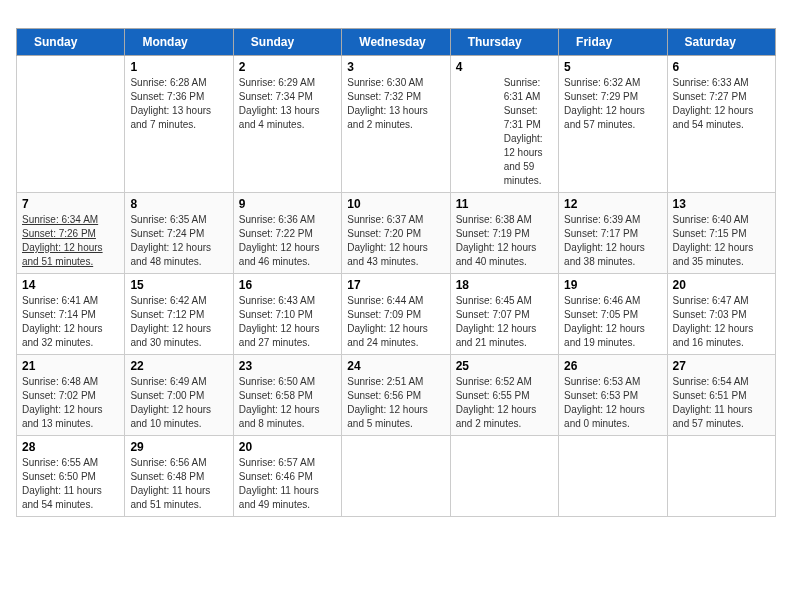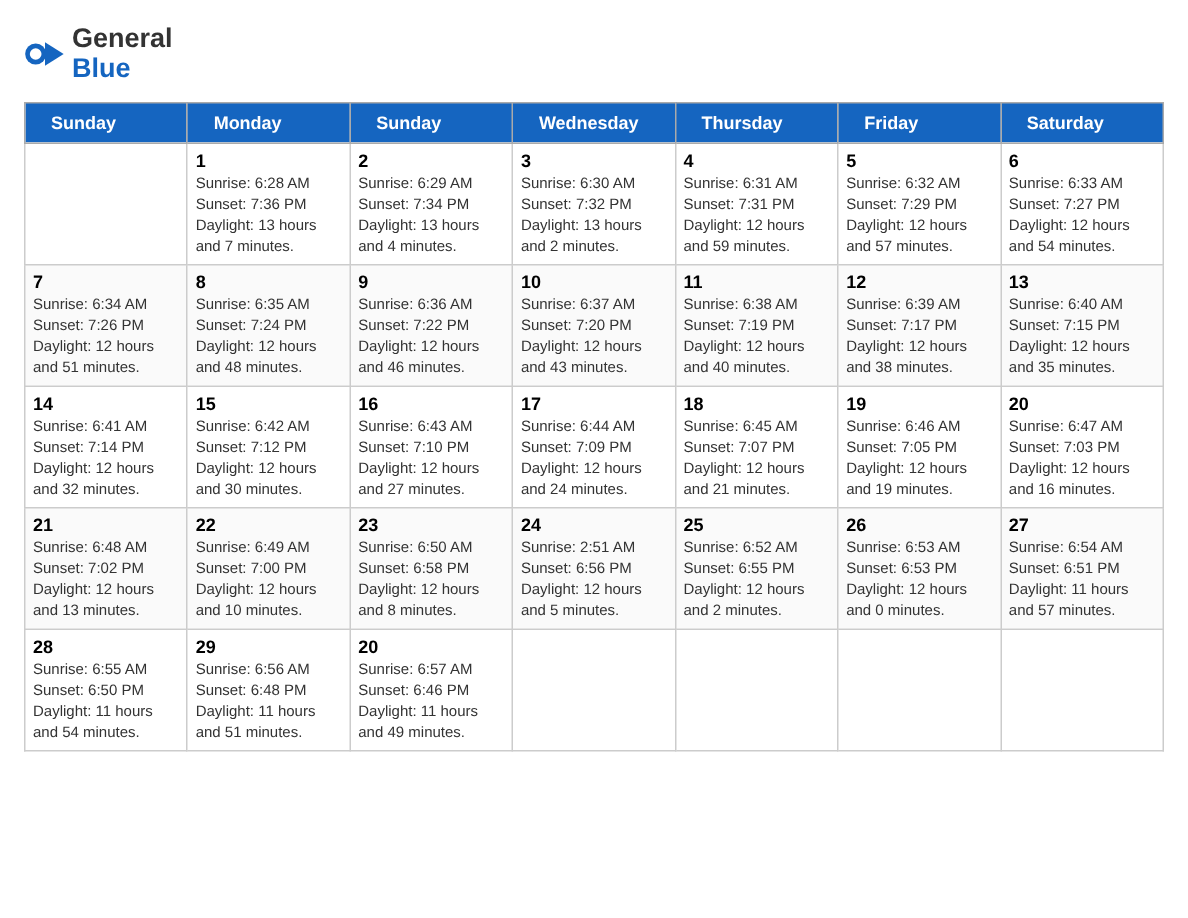--- a/index.html
+++ b/index.html
@@ -82,31 +82,20 @@
       background: #f9f9f9;
     }
     tr:nth-child(even) td { background: #fafafa; }
     tr:nth-child(odd) td { background: #fff; }
     tbody tr td { background: #fff; }
   </style>
 </head>
 <body>
 
 <div class="header">
-  <div class="logo">
-    <svg class="logo-icon" viewBox="0 0 36 36">
-      <circle cx="10" cy="18" r="9" fill="#1565c0"></circle>
-      <circle cx="10" cy="18" r="5" fill="white"></circle>
-      <polygon points="18,8 34,18 18,28" fill="#1565c0"></polygon>
-    </svg>
-    <div class="logo-text">
-      <span class="logo-general">General</span><br>
-      <span class="logo-blue">Blue</span>
-    </div>
-  </div>
 </div>
 
 <table>
   <thead>
     <tr>
     <th>Sunday</th>
         <th>Monday</th>
         <th>Sunday</th>
         <th>Wednesday</th>
         <th>Thursday</th>
@@ -133,21 +122,21 @@
         </td>
         <td>
           <span class="day-num">3</span>
           <div class="cell-text" style="white-space: pre-line;">Sunrise: 6:30 AM
 Sunset: 7:32 PM
 Daylight: 13 hours
 and 2 minutes.</div>
         </td>
         <td>
           <span class="day-num">4</span>
-          <div class="cell-text" style="white-space: pre-line;">Sunrise: 6:31 AM
+          <div class="cell-text" style="white-space: pre-line; margin-left: 48px;">Sunrise: 6:31 AM
 Sunset: 7:31 PM
 Daylight: 12 hours
 and 59 minutes.</div>
         </td>
         <td>
           <span class="day-num">5</span>
           <div class="cell-text" style="white-space: pre-line;">Sunrise: 6:32 AM
 Sunset: 7:29 PM
 Daylight: 12 hours
 and 57 minutes.</div>
@@ -156,21 +145,21 @@
           <span class="day-num">6</span>
           <div class="cell-text" style="white-space: pre-line;">Sunrise: 6:33 AM
 Sunset: 7:27 PM
 Daylight: 12 hours
 and 54 minutes.</div>
         </td>
       </tr>
       <tr>
         <td>
           <span class="day-num">7</span>
-          <div class="cell-text" style="white-space: pre-line;">Sunrise: 6:34 AM
+          <div class="cell-text" style="white-space: pre-line; text-decoration: underline;">Sunrise: 6:34 AM
 Sunset: 7:26 PM
 Daylight: 12 hours
 and 51 minutes.</div>
         </td>
         <td>
           <span class="day-num">8</span>
           <div class="cell-text" style="white-space: pre-line;">Sunrise: 6:35 AM
 Sunset: 7:24 PM
 Daylight: 12 hours
 and 48 minutes.</div>

